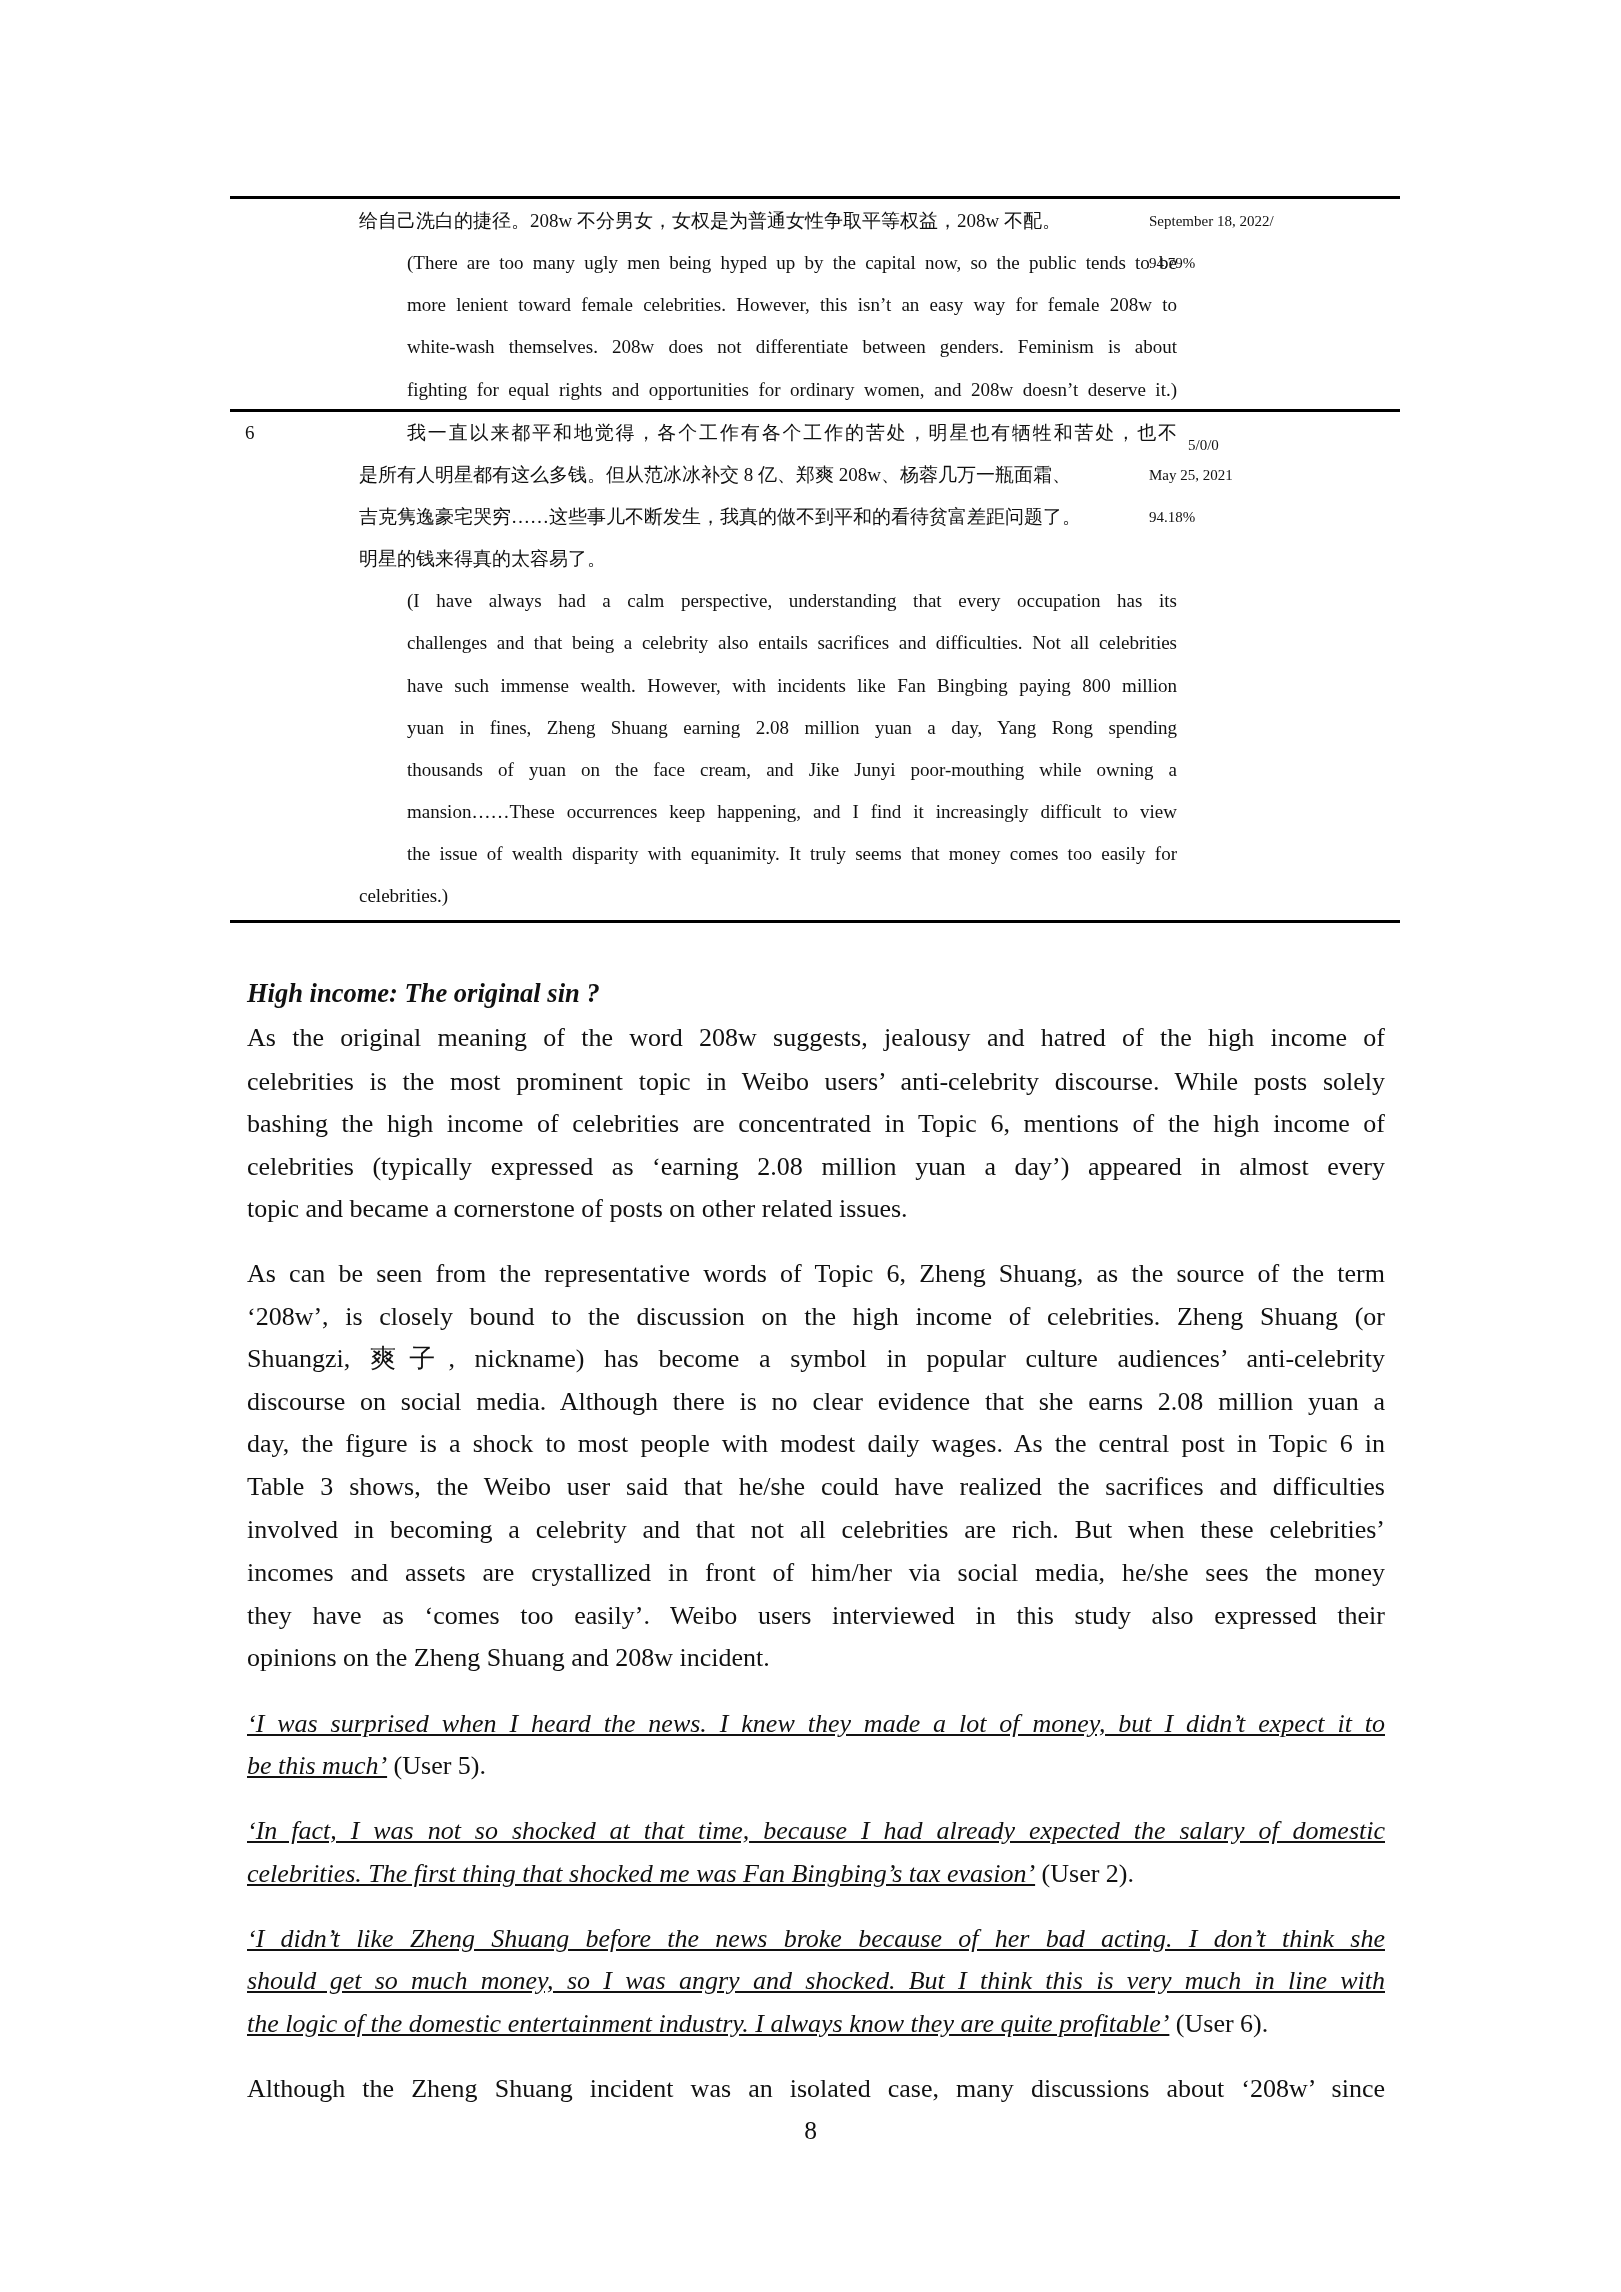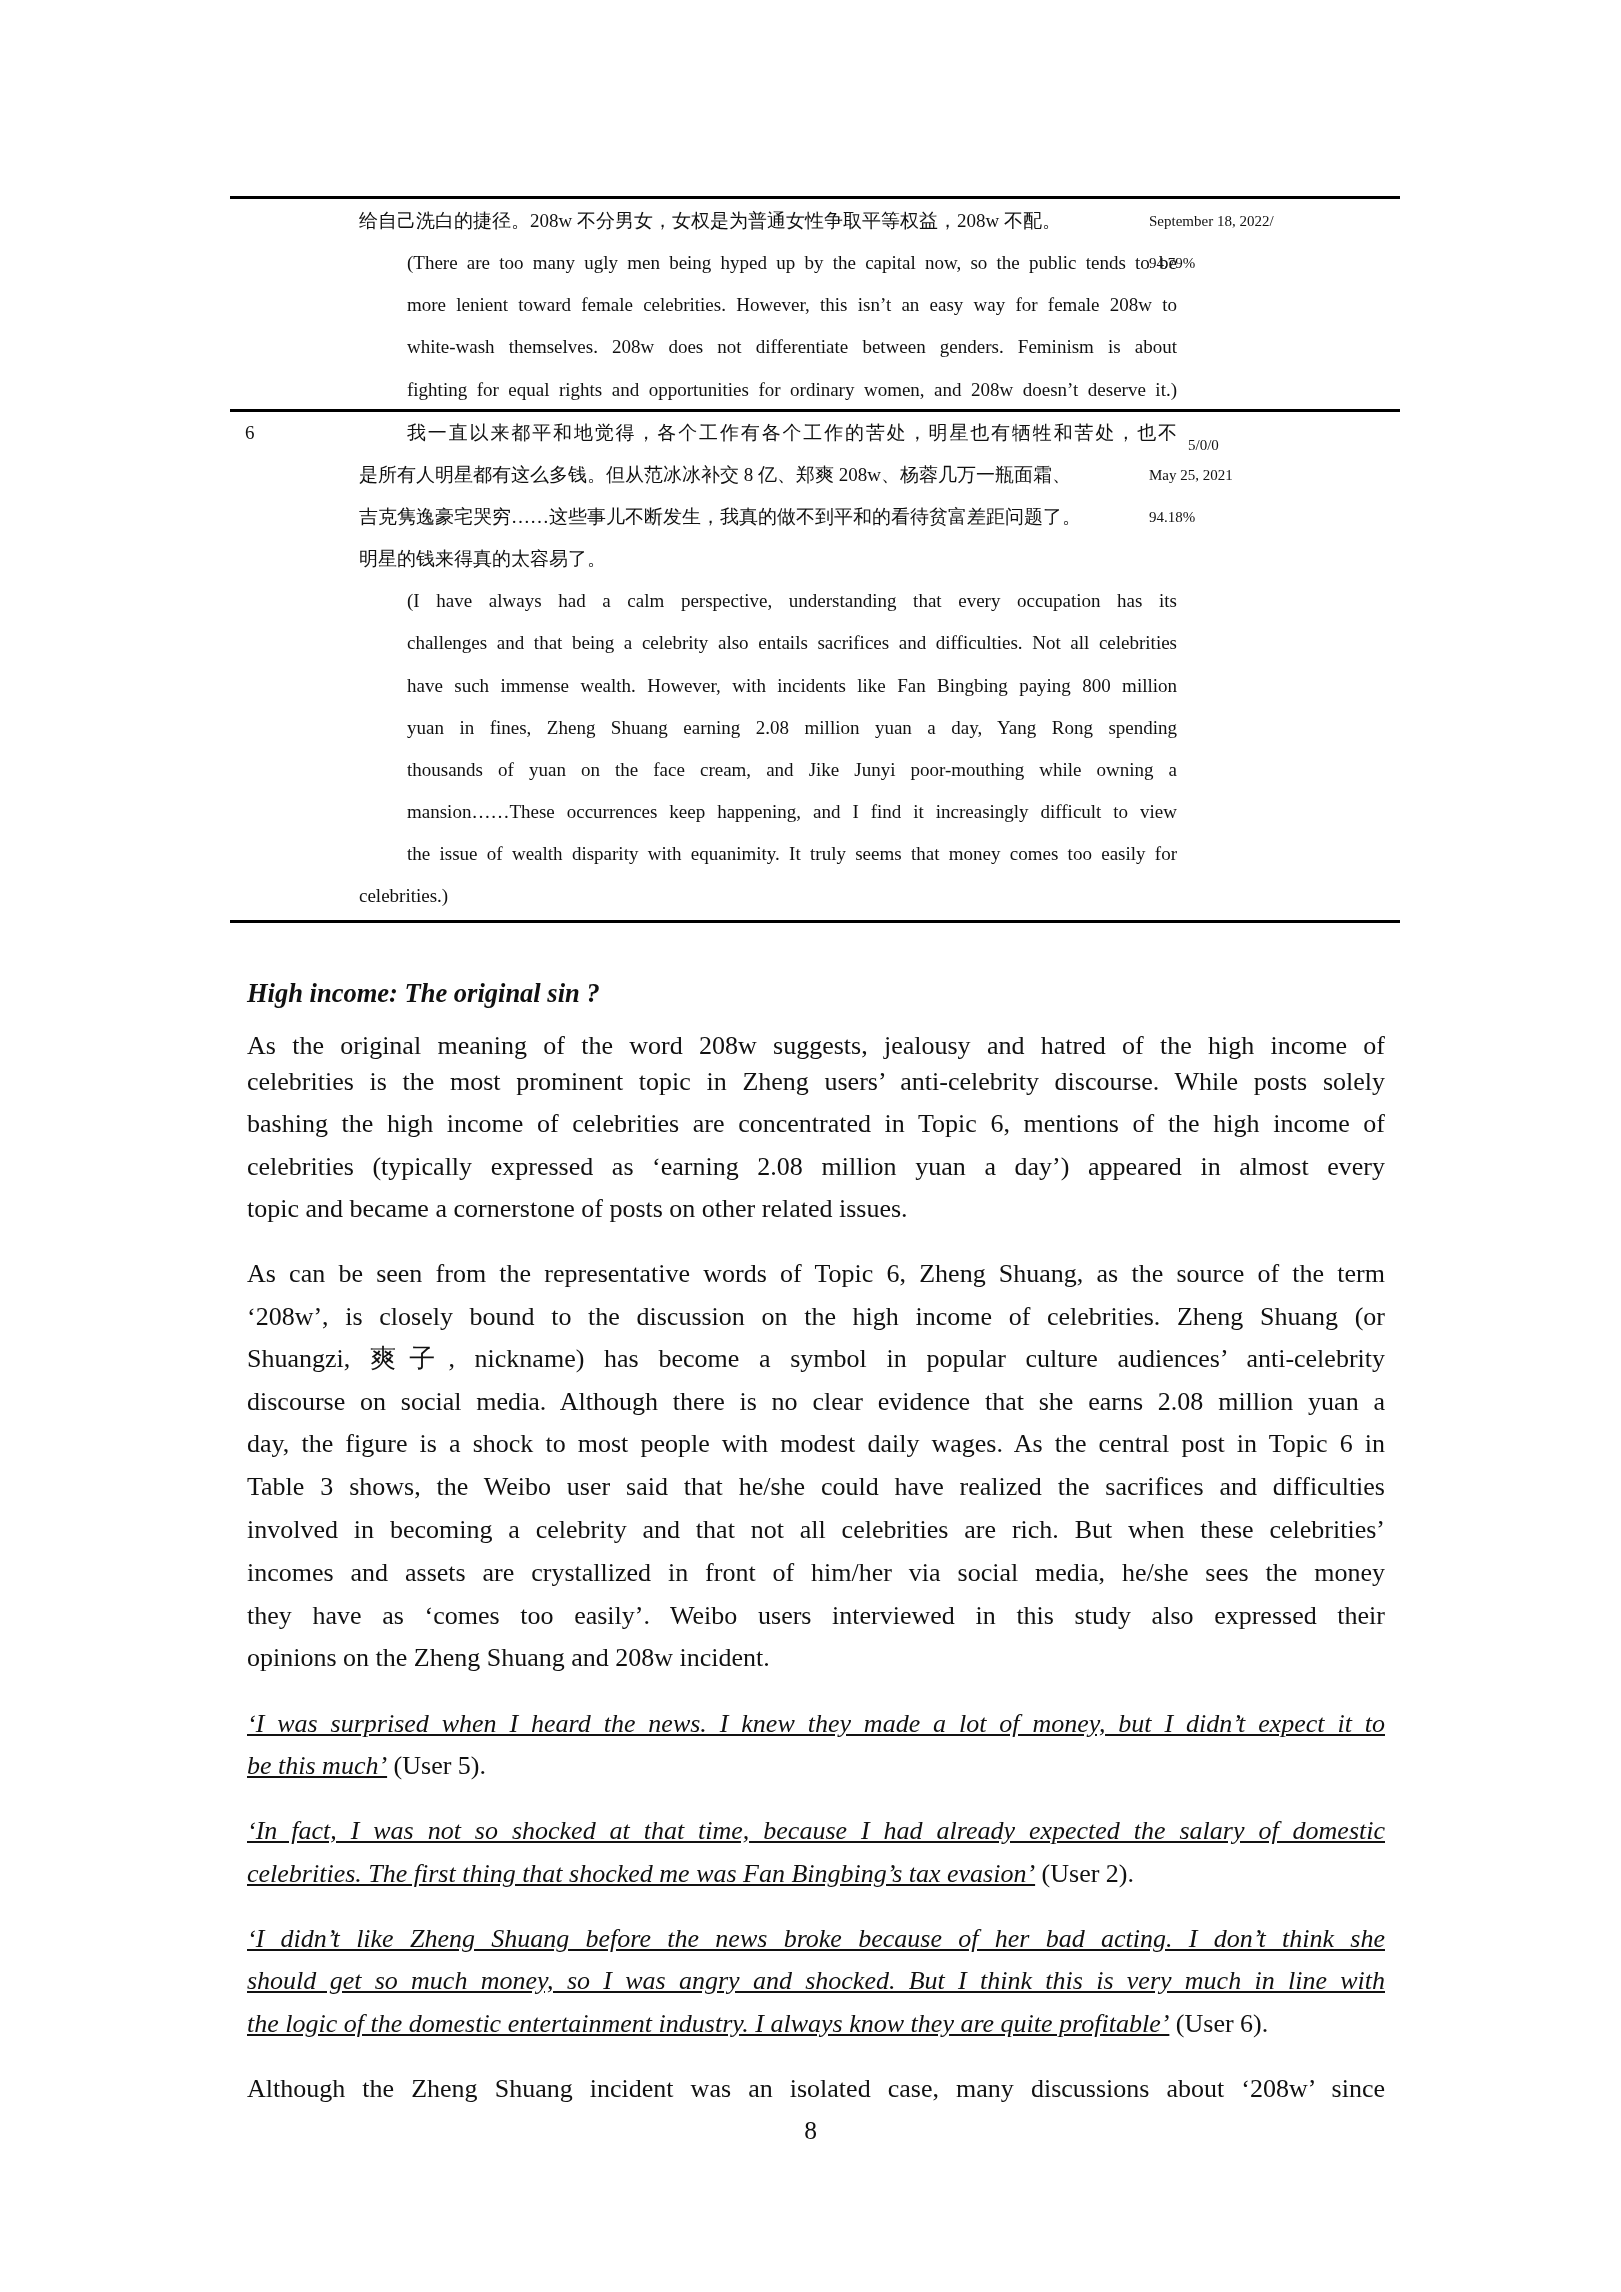--- a/index.html
+++ b/index.html
@@ -54,22 +54,22 @@
   <div class="tright" style="top:424px;margin-left:39px;">5/0/0</div>
   <div class="tright" style="top:454px;">May 25, 2021</div>
   <div class="tright" style="top:496px;">94.18%</div>
 </div>
 
 <div class="rule" style="top:920px;"></div>
 
 <div class="heading">High income: The original sin ?</div>
 
 <div>
-  <div class="bline j" style="top:1016px;margin-top:8px;">As the original meaning of the word 208w suggests, jealousy and hatred of the high income of</div>
-  <div class="bline j" style="top:1060px;">celebrities is the most prominent topic in Zheng users’ anti-celebrity discourse. While posts solely</div>
+  <div class="bline j" style="top:1016px;">As the original meaning of the word 208w suggests, jealousy and hatred of the high income of</div>
+  <div class="bline j" style="top:1060px;">celebrities is the most prominent topic in Weibo users’ anti-celebrity discourse. While posts solely</div>
   <div class="bline j" style="top:1102px;">bashing the high income of celebrities are concentrated in Topic 6, mentions of the high income of</div>
   <div class="bline j" style="top:1145px;">celebrities (typically expressed as ‘earning 2.08 million yuan a day’) appeared in almost every</div>
   <div class="bline" style="top:1187px;">topic and became a cornerstone of posts on other related issues.</div>
 </div>
 
 <div>
   <div class="bline j" style="top:1252px;">As can be seen from the representative words of Topic 6, Zheng Shuang, as the source of the term</div>
   <div class="bline j" style="top:1295px;">‘208w’, is closely bound to the discussion on the high income of celebrities. Zheng Shuang (or</div>
   <div class="bline j" style="top:1337px;">Shuangzi, 爽子, nickname) has become a symbol in popular culture audiences’ anti-celebrity</div>
   <div class="bline j" style="top:1380px;">discourse on social media. Although there is no clear evidence that she earns 2.08 million yuan a</div>

